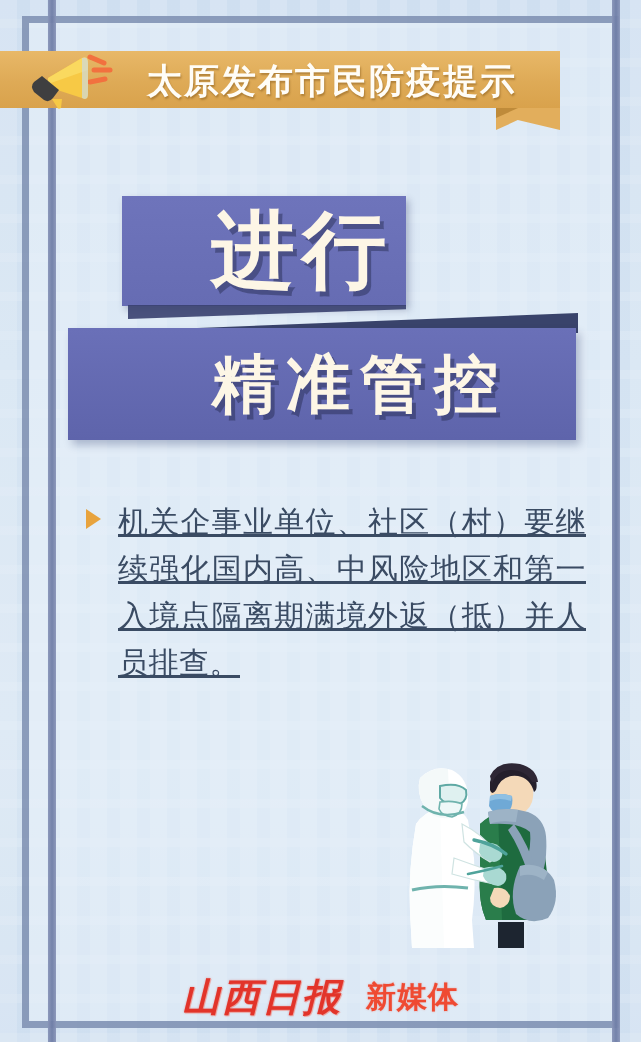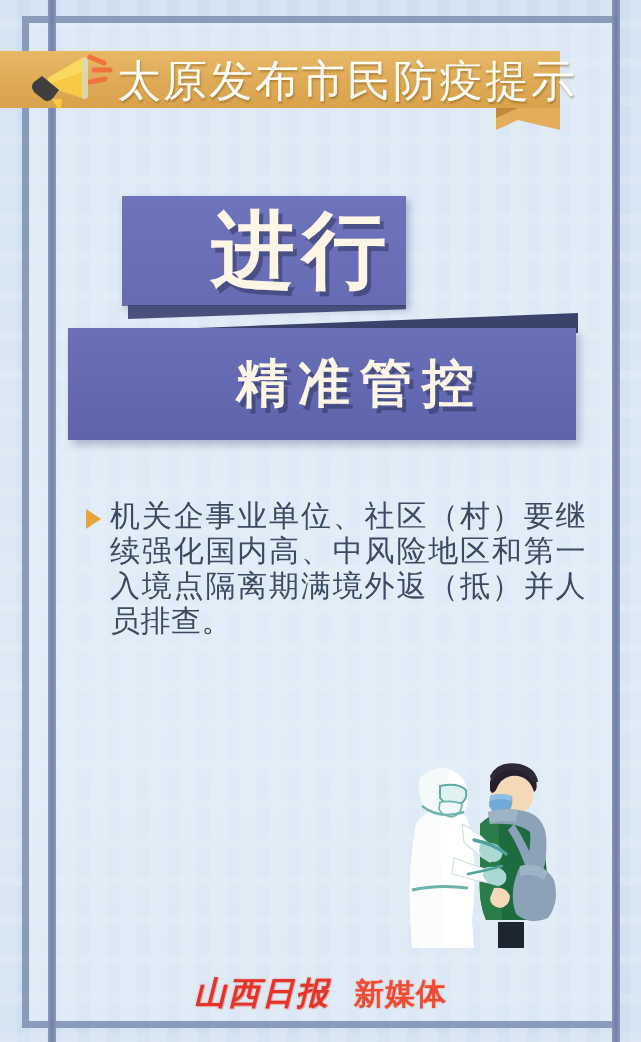--- a/index.html
+++ b/index.html
@@ -44,21 +44,21 @@
     position:absolute;left:496px;top:108px;width:64px;height:22px;
     background:#e2ae5c;
     clip-path:polygon(0 0,100% 0,100% 100%,34% 55%,0 100%);
   }
   .ribbon-tail2{
     position:absolute;left:496px;top:108px;width:22px;height:10px;
     background:#bf8b3a;clip-path:polygon(0 0,100% 0,0 100%);
   }
   .ribbon-title{
     position:absolute;left:117px;top:58px;width:430px;height:46px;
-    font-size:44px;font-weight:normal;color:#fffdf7;letter-spacing:2px;
+    font-size:35px;font-weight:bold;color:#fffdf7;letter-spacing:2px;
     line-height:46px;white-space:nowrap;
     text-shadow:1px 2px 2px rgba(120,78,20,.45);
     text-align:center;
   }
   
   .megaphone{position:absolute;left:28px;top:54px;width:92px;height:56px;}
 
   
   .tblock{position:absolute;}
   .tb1{
@@ -80,45 +80,45 @@
     box-shadow:4px 5px 8px rgba(40,50,100,.28);
   }
   .tb-text{
     position:absolute;left:0;top:0;width:100%;height:100%;
     display:flex;align-items:center;justify-content:center;
     font-size:84px;font-weight:bold;color:#fdf6e6;letter-spacing:7px;
     text-shadow:4px 5px 0 rgba(30,36,70,.42);
     white-space:nowrap;
     padding-left:38px;
   }
-  .tb2 .tb-text{font-size:52px;letter-spacing:10px;}
+  .tb2 .tb-text{font-size:64px;letter-spacing:10px;}
 
   
   .bullets{position:absolute;left:86px;top:498px;width:500px;}
   .bullet{position:relative;margin-bottom:14px;}
   .tri{
     position:absolute;left:0;top:11px;width:0;height:0;
     border-left:15px solid #e8a33d;
     border-top:10px solid transparent;
     border-bottom:10px solid transparent;
   }
   .btxt{
-    margin-left:24px;font-size:30px;line-height:35px;color:#3a4b63;
-    letter-spacing:0.5px;text-align:justify;
+    margin-left:32px;font-size:30px;line-height:47px;color:#3a4b63;
+    letter-spacing:0.5px;text-align:justify;text-decoration:underline;
   }
 
   
   .illus{position:absolute;left:402px;top:762px;width:220px;height:190px;}
 
   
   .footer{
     position:absolute;left:0;top:972px;width:641px;text-align:center;
   }
   .logo-cn{
-    display:inline-block;font-size:32px;font-weight:bold;
+    display:inline-block;font-size:38px;font-weight:bold;
     color:#e2342a;letter-spacing:2px;
     font-family:Liberation Mono, monospace;
     font-style:italic;
     text-shadow:0 0 2px rgba(226,52,42,.5),1px 1px 0 rgba(255,120,100,.45);
     vertical-align:middle;
   }
   .logo-sub{
     display:inline-block;font-size:30px;font-weight:bold;
     color:#ef4a32;letter-spacing:1px;margin-left:24px;vertical-align:middle;
     text-shadow:0 0 2px rgba(239,74,50,.45);

